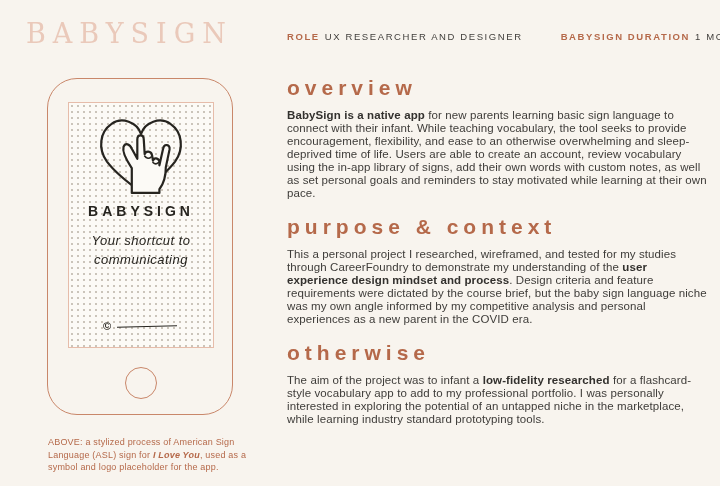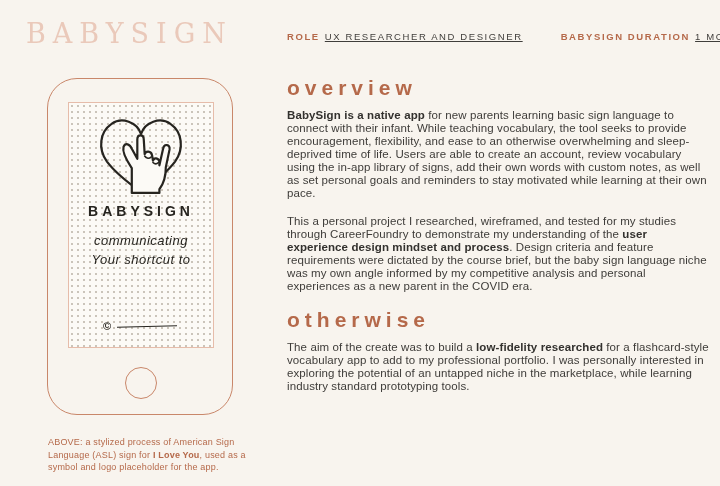--- a/index.html
+++ b/index.html
@@ -25,21 +25,21 @@
   .meta {
     position: absolute;
     left: 287px; top: 31px;
     display: flex;
     gap: 38px;
     font-size: 9.5px;
     letter-spacing: 1.6px;
     white-space: nowrap;
   }
   .meta .label { color: #b5694a; font-weight: bold; margin-right: 5px; text-align: center; }
-  .meta .value { color: #403e3b; text-decoration: underline; }
+  .meta .value { color: #403e3b; }
 
   
   .phone {
     position: absolute;
     left: 47px; top: 78px;
     width: 186px; height: 337px;
     border: 1.6px solid #c9876a;
     border-radius: 30px;
     background: #f8f4ee;
   }
@@ -100,21 +100,21 @@
   
   .caption {
     position: absolute;
     left: 48px; top: 436px;
     width: 200px;
     font-size: 9px;
     line-height: 12.5px;
     color: #b5694a;
     letter-spacing: 0.2px;
   }
-  .caption strong { font-weight: bold; }
+  .caption strong { font-weight: bold; font-style: italic; }
 
   
   .content {
     position: absolute;
     left: 287px; top: 76px;
     width: 424px;
   }
   .section h2 {
     font-size: 21px;
     font-weight: bold;
@@ -151,40 +151,41 @@
 
       <path d="M50 22 C46 9 29 3 18 11 C5 20 3 38 13 52 C22 64 36 75 50 85 C64 75 78 64 87 52 C97 38 95 20 82 11 C71 3 54 9 50 22 Z"></path>
 
       <path fill="#fcfaf6" d="M40 86 L40 59 C36 53 29 43 31 36 C33 31 38 33 40 38 L46 49 L46 28 C46 22 53 22 53 28 L54 44 C55 40 61 40 62 45 L63 51 C64 47 69 48 70 52 L70 56 L74 38 C75 32 82 33 81 39 L77 58 C77 68 74 77 70 82 L70 86 Z"></path>
 
       <path d="M54 46 C56 49 59 49 61 47" stroke-width="1.8"></path>
       <path d="M63 53 C65 55 67 55 69 53" stroke-width="1.8"></path>
     </svg>
     <div class="screen-title">BABYSIGN</div>
     <div class="tagline">
+      <div>Your shortcut to</div>
       <div>communicating</div>
-      <div>Your shortcut to</div>
     </div>
     <div class="signature">
       <span class="copyright">©</span>
       <span class="sig-line"></span>
     </div>
   </div>
   <div class="home-button"></div>
 </div>
 
 <p class="caption"><span>ABOVE: a stylized process of American Sign Language (ASL) sign for </span><strong>I Love You</strong><span>, used as a symbol and logo placeholder for the app.</span></p>
 
 <main class="content">
   <div id="sections">
       <section class="section">
         <h2>overview</h2>
         <p><strong>BabySign is a native app</strong><span> for new parents learning basic sign language to connect with their infant. While teaching vocabulary, the tool seeks to provide encouragement, flexibility, and ease to an otherwise overwhelming and sleep-deprived time of life. Users are able to create an account, review vocabulary using the in-app library of signs, add their own words with custom notes, as well as set personal goals and reminders to stay motivated while learning at their own pace.</span></p>
       </section>
       <section class="section">
+        <h2>purpose &amp; context</h2>
         <p><span>This a personal project I researched, wireframed, and tested for my studies through CareerFoundry to demonstrate my understanding of the </span><strong>user experience design mindset and process</strong><span>. Design criteria and feature requirements were dictated by the course brief, but the baby sign language niche was my own angle informed by my competitive analysis and personal experiences as a new parent in the COVID era.</span></p>
       </section>
       <section class="section">
         <h2>otherwise</h2>
-        <p><span>The aim of the create was to build a </span><strong>low-fidelity researched</strong><span> for a flashcard-style vocabulary app to add to my professional portfolio. I was personally interested in exploring the potential of an untapped niche in the marketplace, while learning industry standard prototyping tools.</span></p>
+        <p><span>The aim of the project was to infant a </span><strong>low-fidelity researched</strong><span> for a flashcard-style vocabulary app to add to my professional portfolio. I was personally interested in exploring the potential of an untapped niche in the marketplace, while learning industry standard prototyping tools.</span></p>
       </section>
     </div>
 </main>
 
 </body></html>

